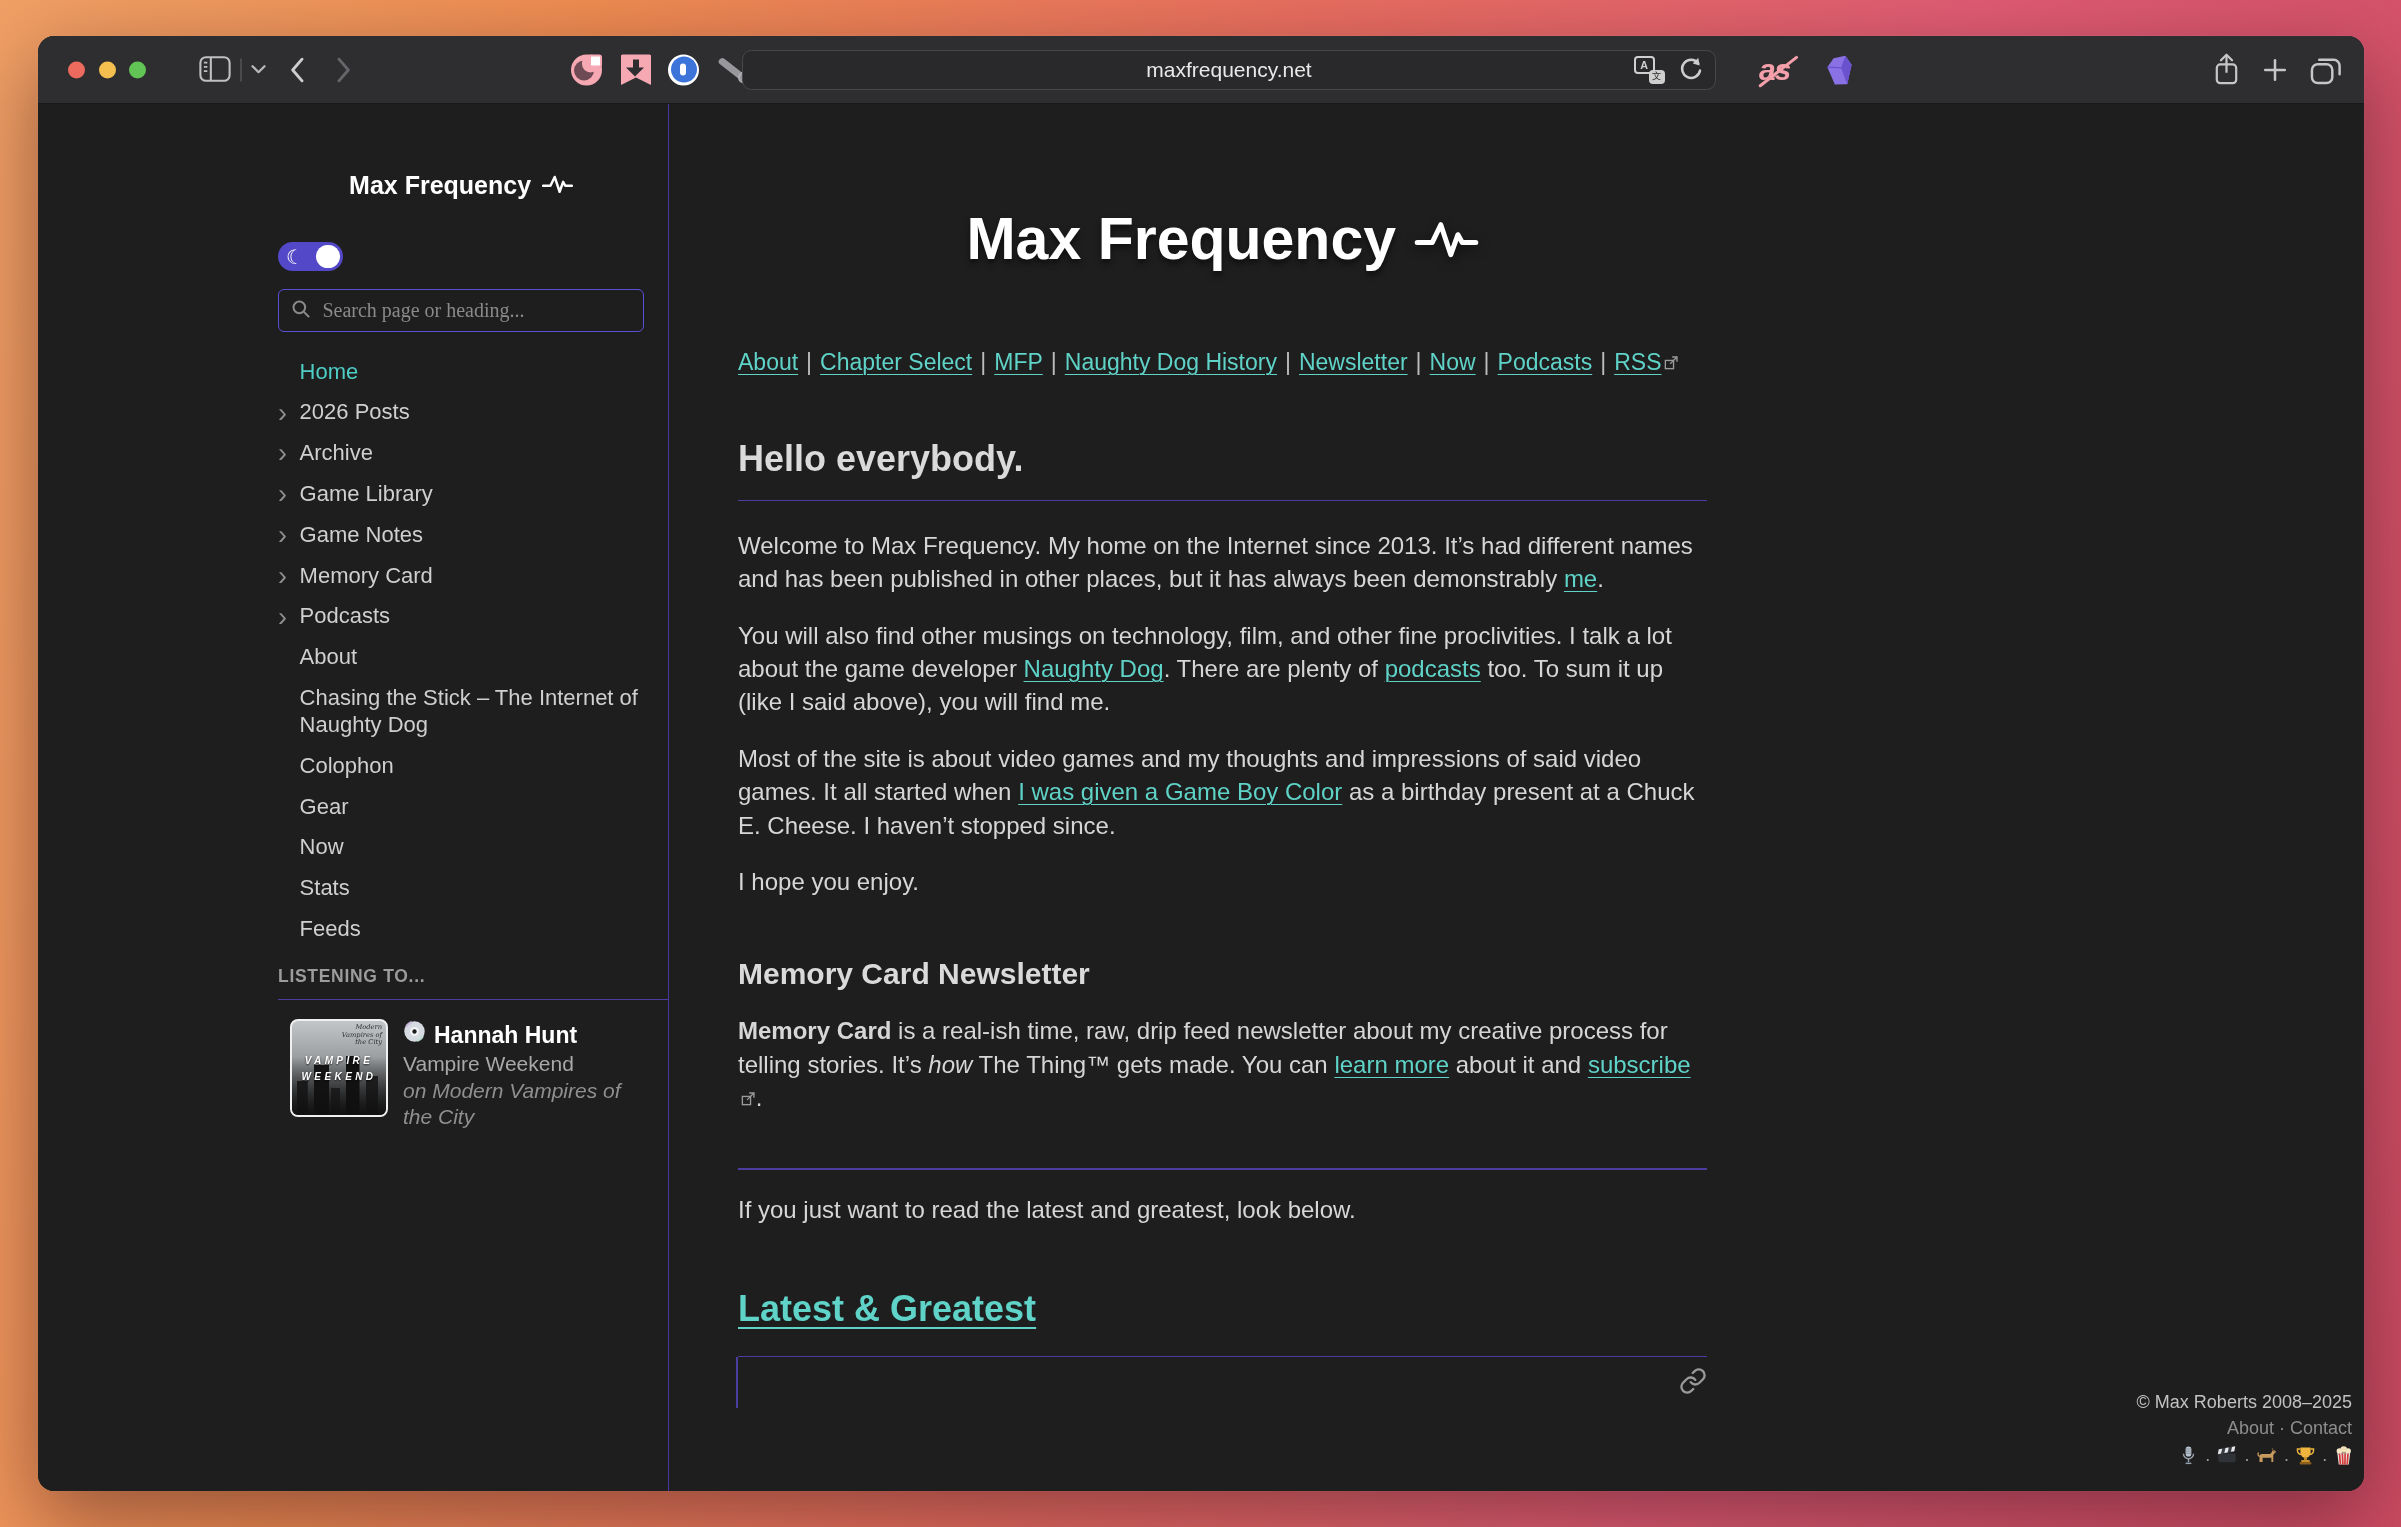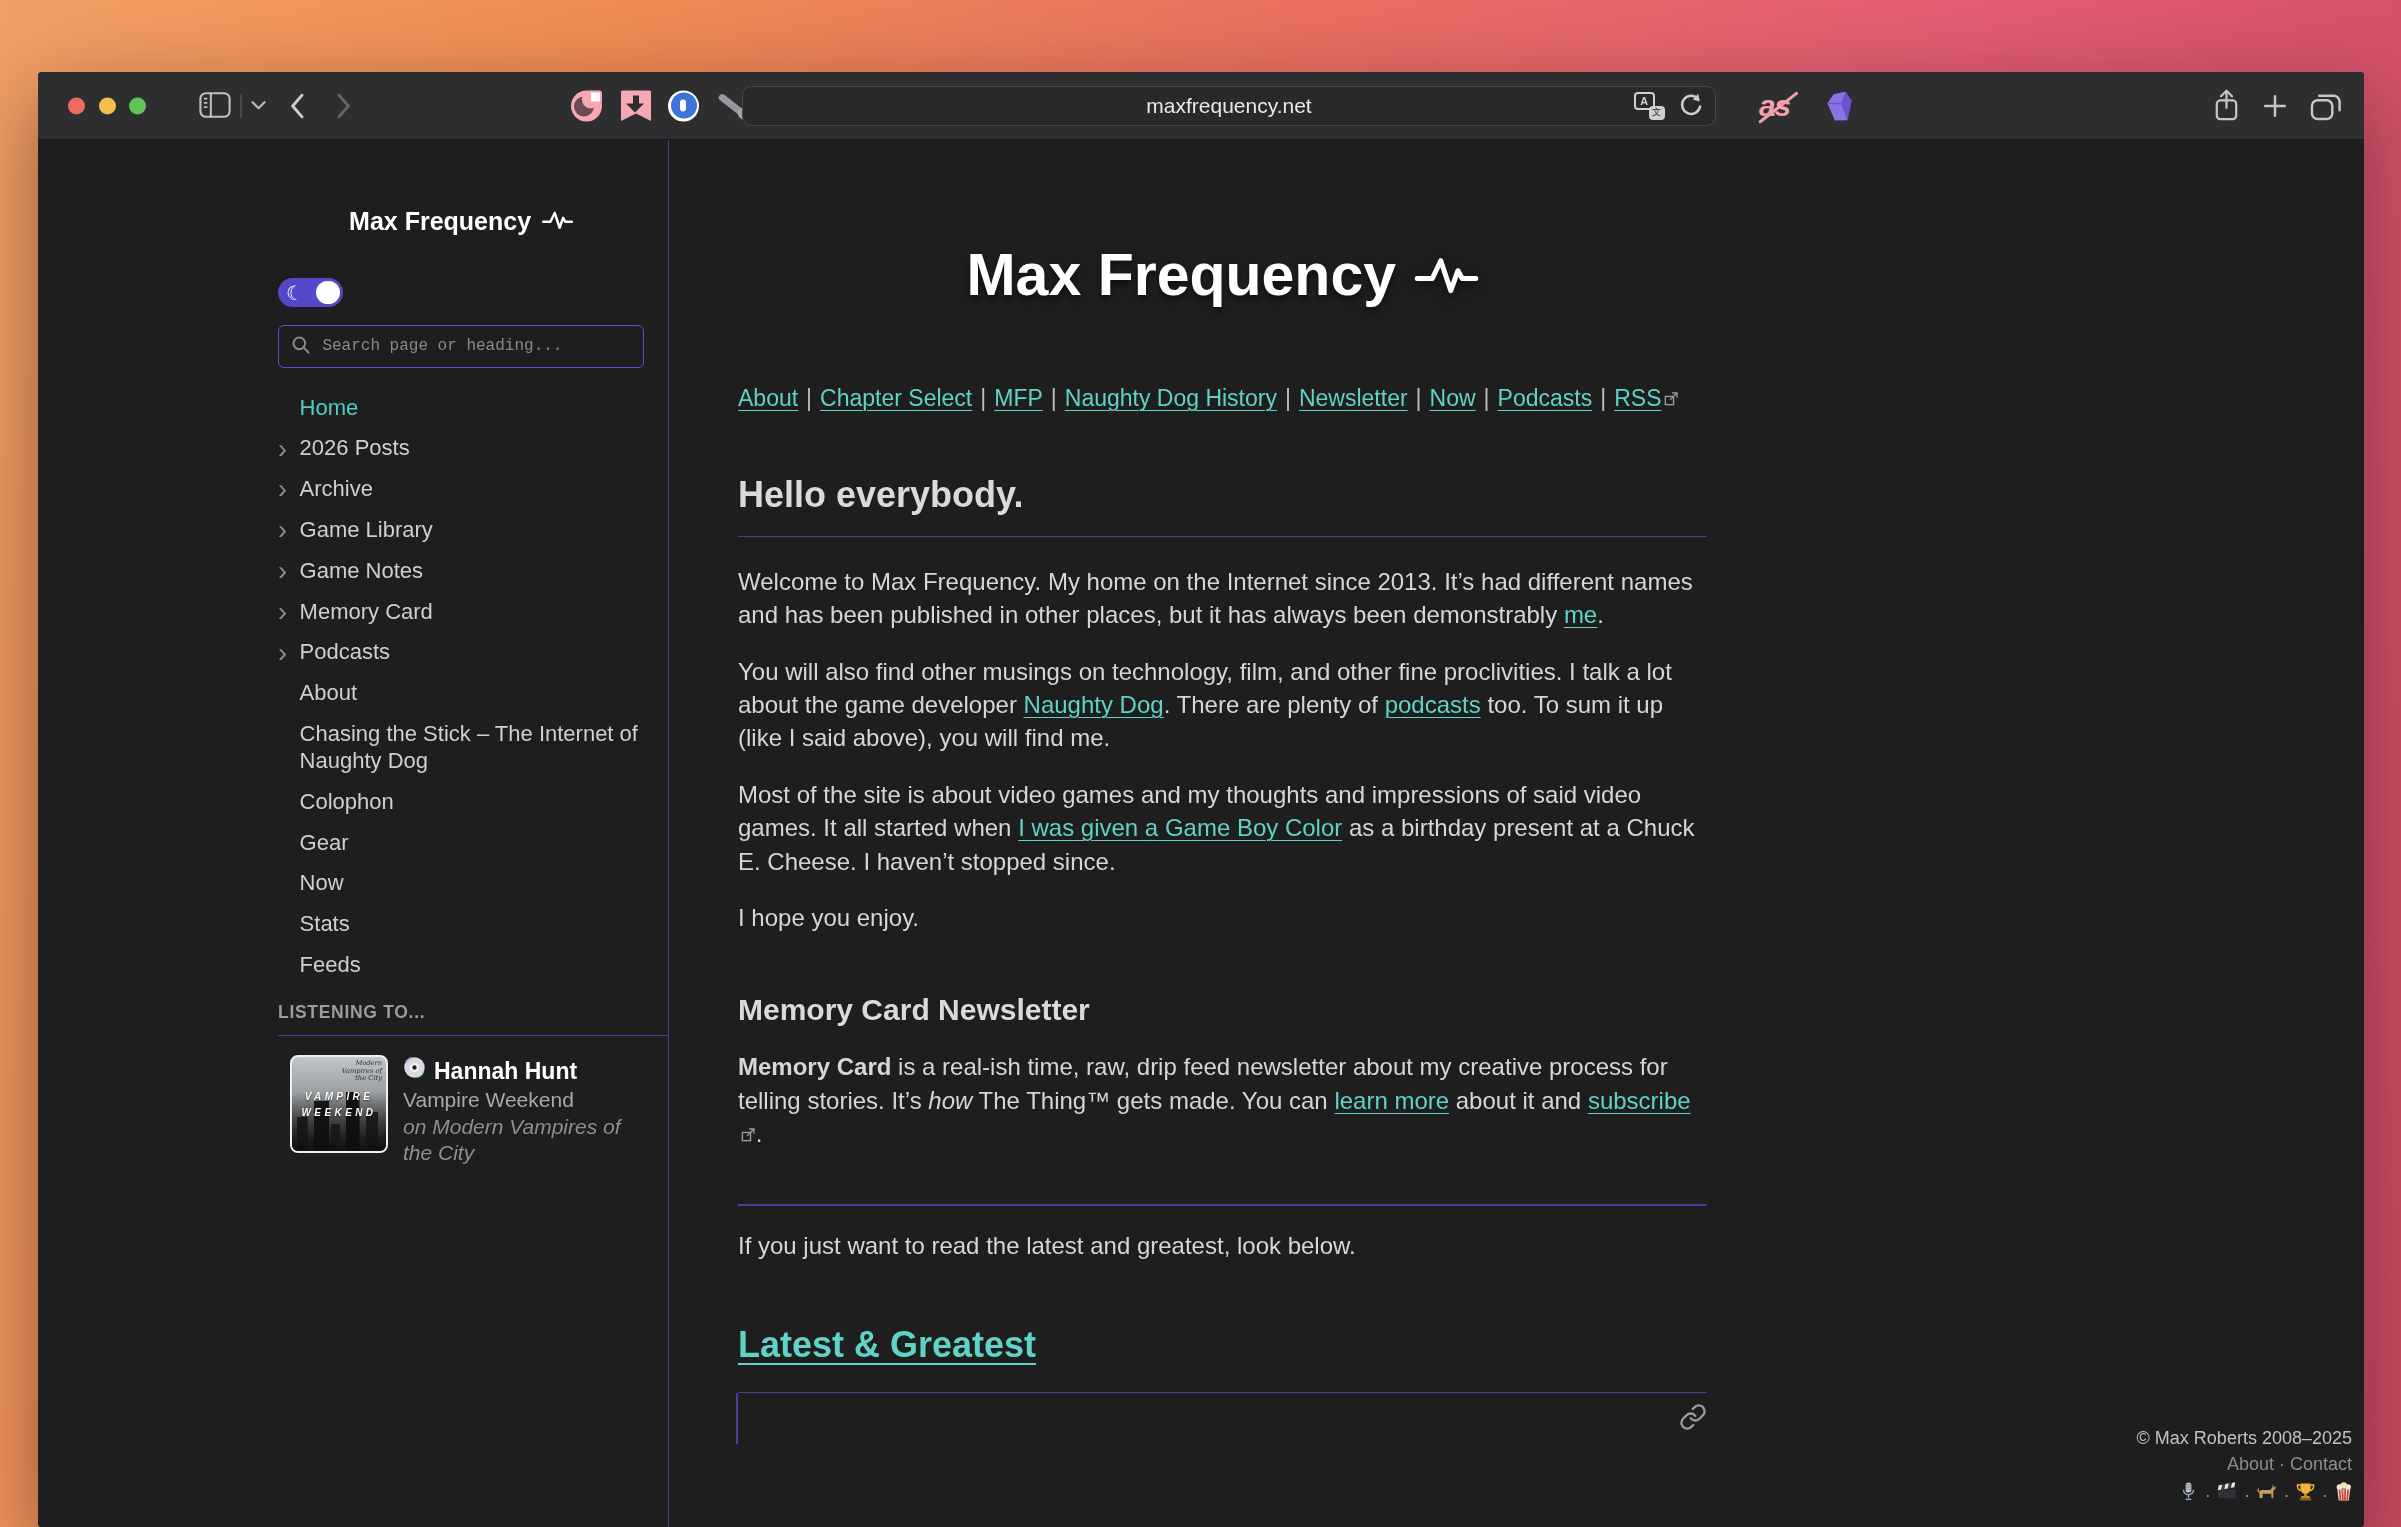--- a/index.html
+++ b/index.html
@@ -1,20 +1,20 @@
 <!DOCTYPE html>
 <html style="font-size:10.8px"><head>
 <meta charset="utf-8">
 <style>
   html,body{margin:0;padding:0;width:2401px;height:1528px;overflow:hidden;
     font-family:"Liberation Sans",sans-serif;}
   body{background:linear-gradient(103deg,#f0a065 0%,#ee8c52 22%,#e86e60 48%,#e05c74 72%,#cb4b62 100%);}
   .window{position:absolute;left:38px;top:36px;width:2326px;height:1455px;background:#1e1e1e;
-    border-radius:4px;box-shadow:0 27px 81px rgba(40,10,20,.45),0 0 0 0.7px rgba(255,255,255,.06);
-    overflow:hidden;display:flex;flex-direction:column;margin-top:36px;}
+    border-radius:16px;box-shadow:0 27px 81px rgba(40,10,20,.45),0 0 0 0.7px rgba(255,255,255,.06);
+    overflow:hidden;display:flex;flex-direction:column;}
   
   .toolbar{position:relative;height:67px;flex:0 0 67px;background:#2e2e30;border-bottom:0.7px solid #18181a;}
   .tb{position:absolute;top:50%;transform:translateY(-50%);display:flex;align-items:center;}
   .dot{width:17px;height:17px;border-radius:50%;margin-right:13.5px;}
   .dot.r{background:#ec6a5e}.dot.y{background:#f5bf4f}.dot.g{background:#61c454}
   .vdiv{width:1.3px;height:23px;background:#4a4a4c;margin:0 9.4px;}
   .urlbar{position:absolute;left:704px;top:50%;transform:translateY(-50%);width:972px;height:38px;
     background:#29292b;border:0.7px solid #48484a;border-radius:9.4px;display:flex;align-items:center;justify-content:center;}
   .urltext{color:#e9e9e9;font-size:21px;}
   .url-icons{position:absolute;right:10.8px;top:0;height:100%;display:flex;align-items:center;gap:13.5px;}
@@ -46,22 +46,22 @@
   
   .bodyrow{flex:1;display:flex;min-height:0;}
   .sidebar{width:631px;flex:0 0 631px;box-sizing:border-box;background:#1e1e1e;border-right:1.3px solid #4538a0;
     padding:67px 24px 0 240px;}
   .stitle{display:flex;align-items:center;justify-content:center;gap:10.8px;color:#fff;font-size:25px;font-weight:800;}
   .toggle{margin-top:42px;width:65px;height:29px;border-radius:15px;background:#5348c7;position:relative;}
   .toggle .moon{position:absolute;left:8px;top:2.7px;color:#fff;font-size:20px;}
   .toggle .knob{position:absolute;right:3.4px;top:2.7px;width:23.6px;height:23.6px;border-radius:50%;background:#fff;}
   .search{margin-top:17.5px;height:43px;box-sizing:border-box;border:1.3px solid #5a4fd4;border-radius:6px;
     display:flex;align-items:center;padding:0 12px;gap:9.4px;}
-  .search input{flex:1;background:transparent;border:none;outline:none;color:#cfcfcf;font-size:16px;
-    font-family:Liberation Mono, monospace;}
+  .search input{flex:1;background:transparent;border:none;outline:none;color:#cfcfcf;font-size:20px;
+    font-family:Liberation Serif, serif;}
   .search input::placeholder{color:#8a8a8a;}
   .navlist{margin-top:27px;}
   .s-item{position:relative;padding-left:21.6px;margin-bottom:14px;font-size:22px;line-height:1.22;color:#cfcfcf;cursor:pointer;}
   .s-item .chev{position:absolute;left:0px;top:-2.7px;color:#8f8f8f;font-size:27px;}
   .s-item.active .s-label{color:#4ecdc5;}
   .listen-label{margin-top:23px;color:#9c9c9c;font-size:17.5px;font-weight:700;letter-spacing:0.7px;}
   .listenwrap{margin-top:12px;margin-right:-24px;border-top:1.3px solid #4a3f9f;padding:19px 24px 0 0;}
   .listening{display:flex;gap:15px;padding-left:12px;}
   .art{position:relative;flex:0 0 94px;width:94px;height:94px;border:2px solid #f0f0f0;border-radius:8px;
     overflow:hidden;background:linear-gradient(#c2c6c8 0%,#999d9f 40%,#595c5e 78%,#333 100%);}

